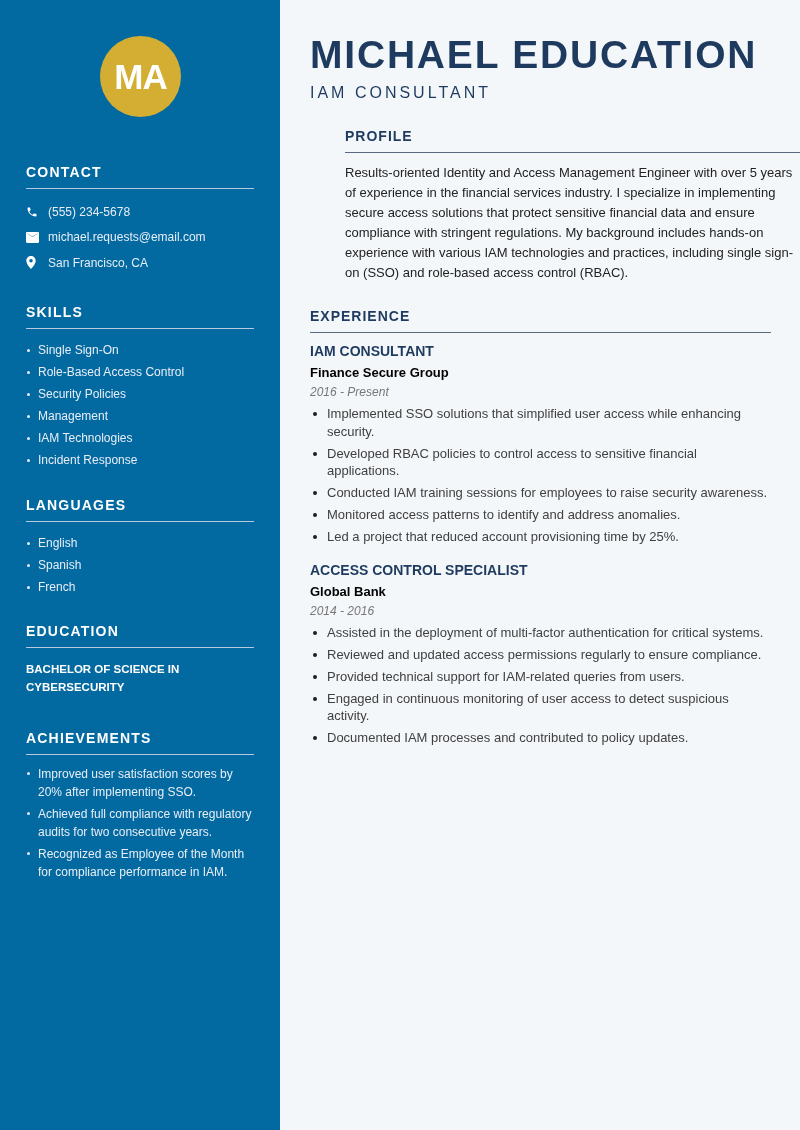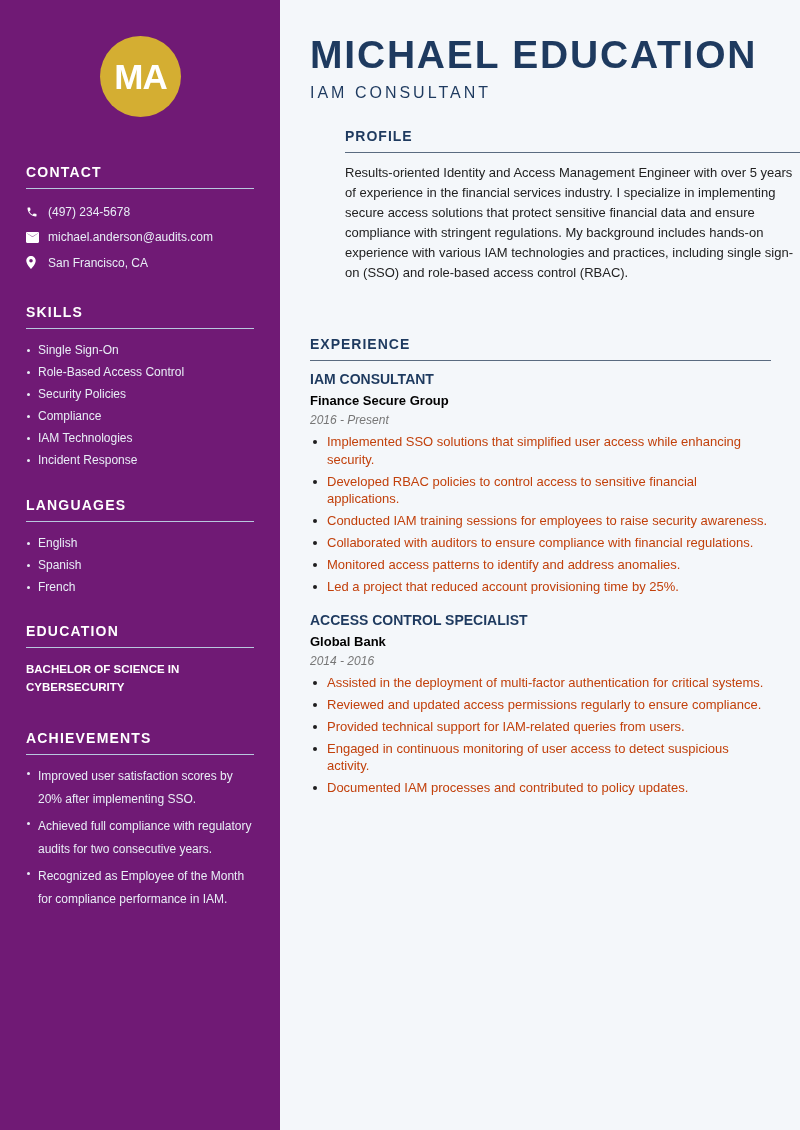--- a/index.html
+++ b/index.html
@@ -6,21 +6,21 @@
   html, body { width: 800px; height: 1130px; }
   body {
     font-family: "Liberation Sans", "DejaVu Sans", sans-serif;
     background: #f4f7fa;
     position: relative;
     overflow: hidden;
   }
   .sidebar {
     position: absolute; left: 0; top: 0;
     width: 280px; height: 1130px;
-    background: #701a75;
+    background: #0369a1;
     color: #ffffff;
     padding: 0 26px;
   }
   .avatar {
     position: absolute;
     left: 100px; top: 36px;
     width: 81px; height: 81px;
     border-radius: 50%;
     background: #d4ae32;
     color: #ffffff;
@@ -47,21 +47,21 @@
   .side-list { list-style: none; margin-top: 10px; }
   .side-list li {
     font-size: 12px; color: #e8eef6;
     position: relative; padding-left: 12px;
     line-height: 22px;
   }
   .side-list li::before {
     content: ""; position: absolute; left: 1px; top: 9.5px;
     width: 3px; height: 3px; background: #e8eef6; border-radius: 50%;
   }
-  .ach-list li { line-height: 23px; margin-bottom: 4px; }
+  .ach-list li { line-height: 18px; margin-bottom: 4px; }
   .ach-list li::before { top: 7px; }
   .edu-degree {
     font-size: 11.5px; font-weight: bold; line-height: 18px; color: #ffffff;
     padding-top: 2px;
   }
 
   .main { position: absolute; left: 310px; top: 0; width: 461px; color: #1e1e1e; }
   .name {
     position: absolute; top: 33px; left: 0;
     font-size: 39px; font-weight: bold; color: #1e3a5f;
@@ -77,21 +77,21 @@
     padding-bottom: 8px;
     border-bottom: 1.5px solid #5a6b80;
     margin-bottom: 10px;
   }
   .profile-text { font-size: 13px; line-height: 20px; color: #222; }
   .job-title { font-size: 14px; font-weight: bold; color: #1e3a5f; margin-bottom: 6px; }
   .company { font-size: 13px; font-weight: bold; color: #000000; margin-bottom: 5px; }
   .dates { font-size: 12px; font-style: italic; color: #777; margin-bottom: 6px; }
   .bullets { list-style: none; }
   .bullets li {
-    font-size: 13px; line-height: 17.5px; color: #c2410c;
+    font-size: 13px; line-height: 17.5px; color: #404040;
     position: relative; padding-left: 17px; margin-bottom: 4.5px;
   }
   .bullets li::before {
     content: ""; position: absolute; left: 3px; top: 7px;
     width: 4px; height: 4px; background: #1e1e1e; border-radius: 50%;
   }
 </style>
 </head>
 <body>
 
@@ -101,47 +101,47 @@
   </div>
 
   <section class="side-section" style="top:164px;">
     <h2 class="side-heading">CONTACT</h2>
     <div class="contact-row">
       <span class="ico">
         <svg width="12" height="12" viewBox="0 0 24 24">
             <path d="M6.6 10.8c1.4 2.8 3.8 5.1 6.6 6.6l2.2-2.2c.3-.3.7-.4 1-.2 1.1.4 2.3.6 3.6.6.6 0 1 .4 1 1V20c0 .6-.4 1-1 1C10.6 21 3 13.4 3 4c0-.6.4-1 1-1h3.5c.6 0 1 .4 1 1 0 1.3.2 2.5.6 3.6.1.3 0 .7-.2 1L6.6 10.8z"></path>
           </svg>
       </span>
-      <span>(497) 234-5678</span>
+      <span>(555) 234-5678</span>
     </div>
     <div class="contact-row">
       <span class="ico">
         <svg width="13" height="11" viewBox="0 0 24 20">
             <path d="M2 0h20c1.1 0 2 .9 2 2v16c0 1.1-.9 2-2 2H2c-1.1 0-2-.9-2-2V2C0 .9.9 0 2 0zm10 9l10-6.5V2L12 8 2 2v.5L12 9z"></path>
           </svg>
       </span>
-      <span>michael.anderson@audits.com</span>
+      <span>michael.requests@email.com</span>
     </div>
     <div class="contact-row">
       <span class="ico">
         <svg width="10" height="13" viewBox="0 0 16 22">
             <path d="M8 0C3.6 0 0 3.6 0 8c0 6 8 14 8 14s8-8 8-14c0-4.4-3.6-8-8-8zm0 11a3 3 0 110-6 3 3 0 010 6z"></path>
           </svg>
       </span>
       <span>San Francisco, CA</span>
     </div>
   </section>
 
   <section class="side-section" style="top:304px;">
     <h2 class="side-heading">SKILLS</h2>
     <ul class="side-list">
       <li>Single Sign-On</li>
       <li>Role-Based Access Control</li>
       <li>Security Policies</li>
-      <li>Compliance</li>
+      <li>Management</li>
       <li>IAM Technologies</li>
       <li>Incident Response</li>
     </ul>
   </section>
 
   <section class="side-section" style="top:497px;">
     <h2 class="side-heading">LANGUAGES</h2>
     <ul class="side-list">
       <li>English</li>
       <li>Spanish</li>
@@ -166,32 +166,31 @@
 
 <main class="main">
   <h1 class="name">MICHAEL EDUCATION</h1>
   <div class="title">IAM CONSULTANT</div>
 
   <section class="main-section" style="top:128px;margin-left:35px;">
     <h2 class="main-heading">PROFILE</h2>
     <p class="profile-text">Results-oriented Identity and Access Management Engineer with over 5 years of experience in the financial services industry. I specialize in implementing secure access solutions that protect sensitive financial data and ensure compliance with stringent regulations. My background includes hands-on experience with various IAM technologies and practices, including single sign-on (SSO) and role-based access control (RBAC).</p>
   </section>
 
-  <section class="main-section" style="top:308px;margin-top:28px;">
+  <section class="main-section" style="top:308px;">
     <h2 class="main-heading">EXPERIENCE</h2>
 
     <div style="margin-bottom:16px;">
       <div class="job-title">IAM CONSULTANT</div>
       <div class="company">Finance Secure Group</div>
       <div class="dates">2016 - Present</div>
       <ul class="bullets">
         <li>Implemented SSO solutions that simplified user access while enhancing security.</li>
         <li>Developed RBAC policies to control access to sensitive financial applications.</li>
         <li>Conducted IAM training sessions for employees to raise security awareness.</li>
-        <li>Collaborated with auditors to ensure compliance with financial regulations.</li>
         <li>Monitored access patterns to identify and address anomalies.</li>
         <li>Led a project that reduced account provisioning time by 25%.</li>
       </ul>
     </div>
 
     <div>
       <div class="job-title">ACCESS CONTROL SPECIALIST</div>
       <div class="company">Global Bank</div>
       <div class="dates">2014 - 2016</div>
       <ul class="bullets">

